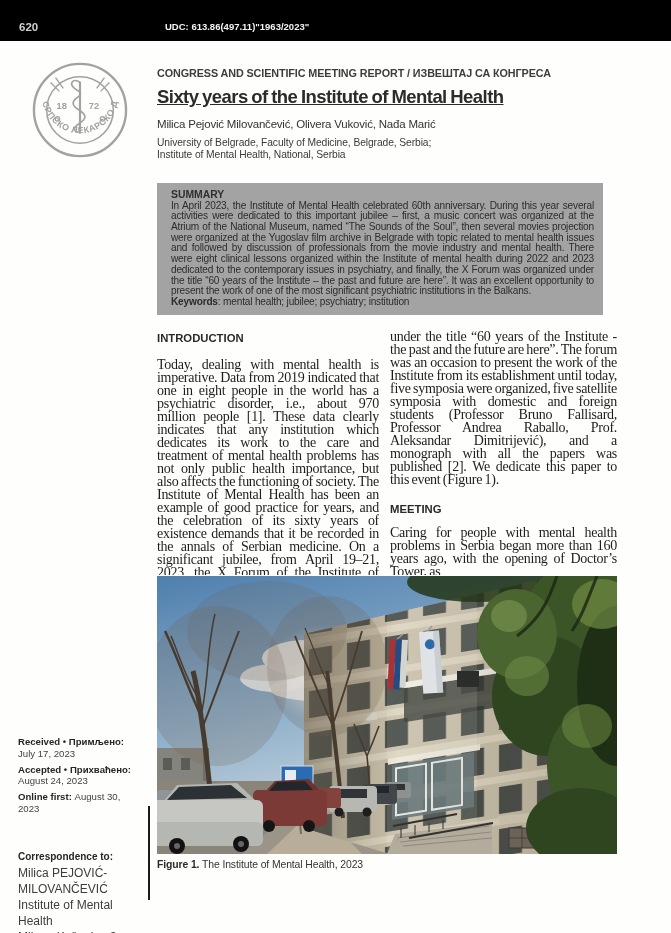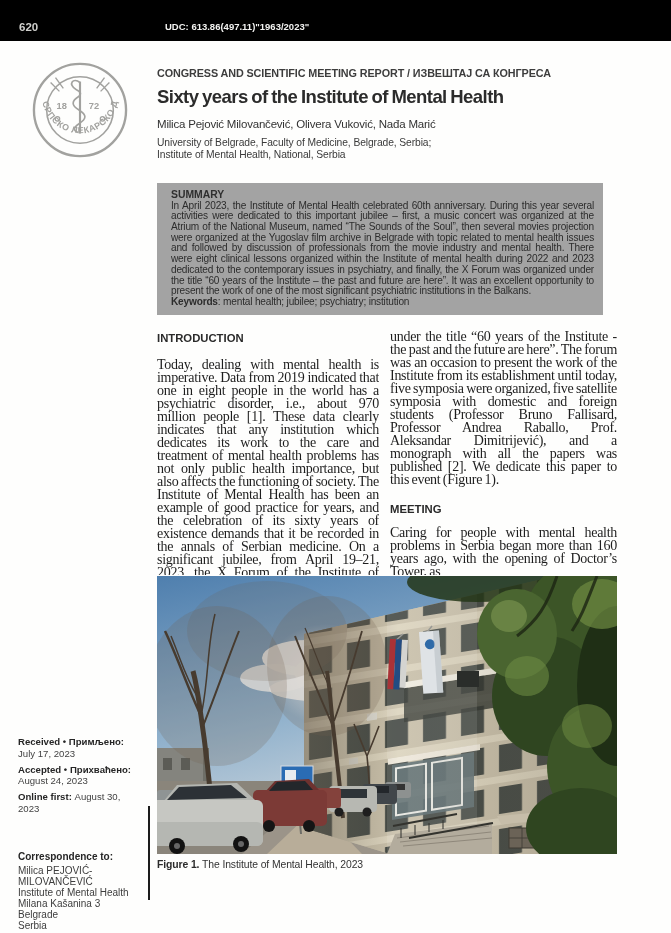--- a/index.html
+++ b/index.html
@@ -8,21 +8,21 @@
   
   .topbar{position:absolute;left:0;top:0;width:671px;height:41px;background:#000000;
           display:flex;align-items:flex-end;box-sizing:border-box;padding:0 0 7px 0;}
   .pagenum{position:absolute;left:19px;bottom:8px;font-weight:bold;font-size:11.5px;color:#cfcfcc;}
   .udc{position:absolute;left:165px;bottom:9px;font-weight:bold;font-size:9.5px;color:#f3f3f1;}
   
   .seal{position:absolute;left:31px;top:61px;width:98px;height:98px;}
   
   .content{position:absolute;left:157px;top:41px;width:460px;}
   .category{margin-top:26px;font-size:10.8px;font-weight:bold;letter-spacing:-0.1px;color:#3d3d3d;}
-  .h1{margin-top:7px;font-size:18.5px;font-weight:bold;letter-spacing:-0.55px;word-spacing:-1px;color:#2b2b2b;}
+  .h1{margin-top:7px;font-size:18.5px;font-weight:bold;letter-spacing:-0.55px;word-spacing:-1px;color:#2b2b2b;text-decoration:underline;}
   .authors{margin-top:10px;font-size:11.5px;letter-spacing:-0.2px;color:#333;}
   .affil{margin-top:7px;font-size:10.3px;line-height:12.3px;letter-spacing:-0.1px;color:#3a3a3a;}
   .affil div{margin:0;}
   
   .summary{margin-top:21px;width:446px;box-sizing:border-box;background:#a3a3a3;
            padding:6px 9px 7px 14px;}
   .summary .shead{font-size:10.4px;font-weight:bold;color:#2f2f2f;}
   .summary .stext{margin-top:1px;font-size:10.1px;line-height:10.7px;letter-spacing:-0.18px;
                   text-align:justify;color:#2c2c2c;}
   .summary .skw{font-size:10.1px;line-height:10.7px;letter-spacing:-0.18px;color:#2c2c2c;}
@@ -41,21 +41,21 @@
   .caption{margin-top:5px;font-size:10.4px;letter-spacing:-0.1px;color:#333;}
   .caption b{font-weight:bold;color:#2b2b2b;text-align:center;}
   
   .rail-dates{position:absolute;left:18px;top:736px;width:125px;}
   .rl{font-size:9.6px;font-weight:bold;color:#262626;line-height:11.8px;}
   .rv{font-size:9.6px;color:#434343;line-height:11.8px;margin-bottom:4px;}
   .online{font-size:9.6px;line-height:11.8px;margin-top:2px;color:#434343;}
   .online b{color:#262626;}
   .rail-corr{position:absolute;left:18px;top:850px;width:126px;}
   .cl{font-size:10px;font-weight:bold;color:#262626;line-height:13px;margin-bottom:2px;}
-  .cv{font-size:10px;color:#3d3d3d;line-height:11px;}
+  .cv{font-size:12px;color:#3d3d3d;line-height:16px;}
   .cemail{font-size:9.7px;font-weight:bold;color:#303c52;line-height:10.6px;margin-top:1px;}
   .vrule{position:absolute;left:148px;top:806px;width:2px;height:94px;background:#1c1c1c;}
 </style>
 </head>
 <body>
 
 <div class="page">
 
   <header class="topbar">
     <span class="pagenum">620</span>

